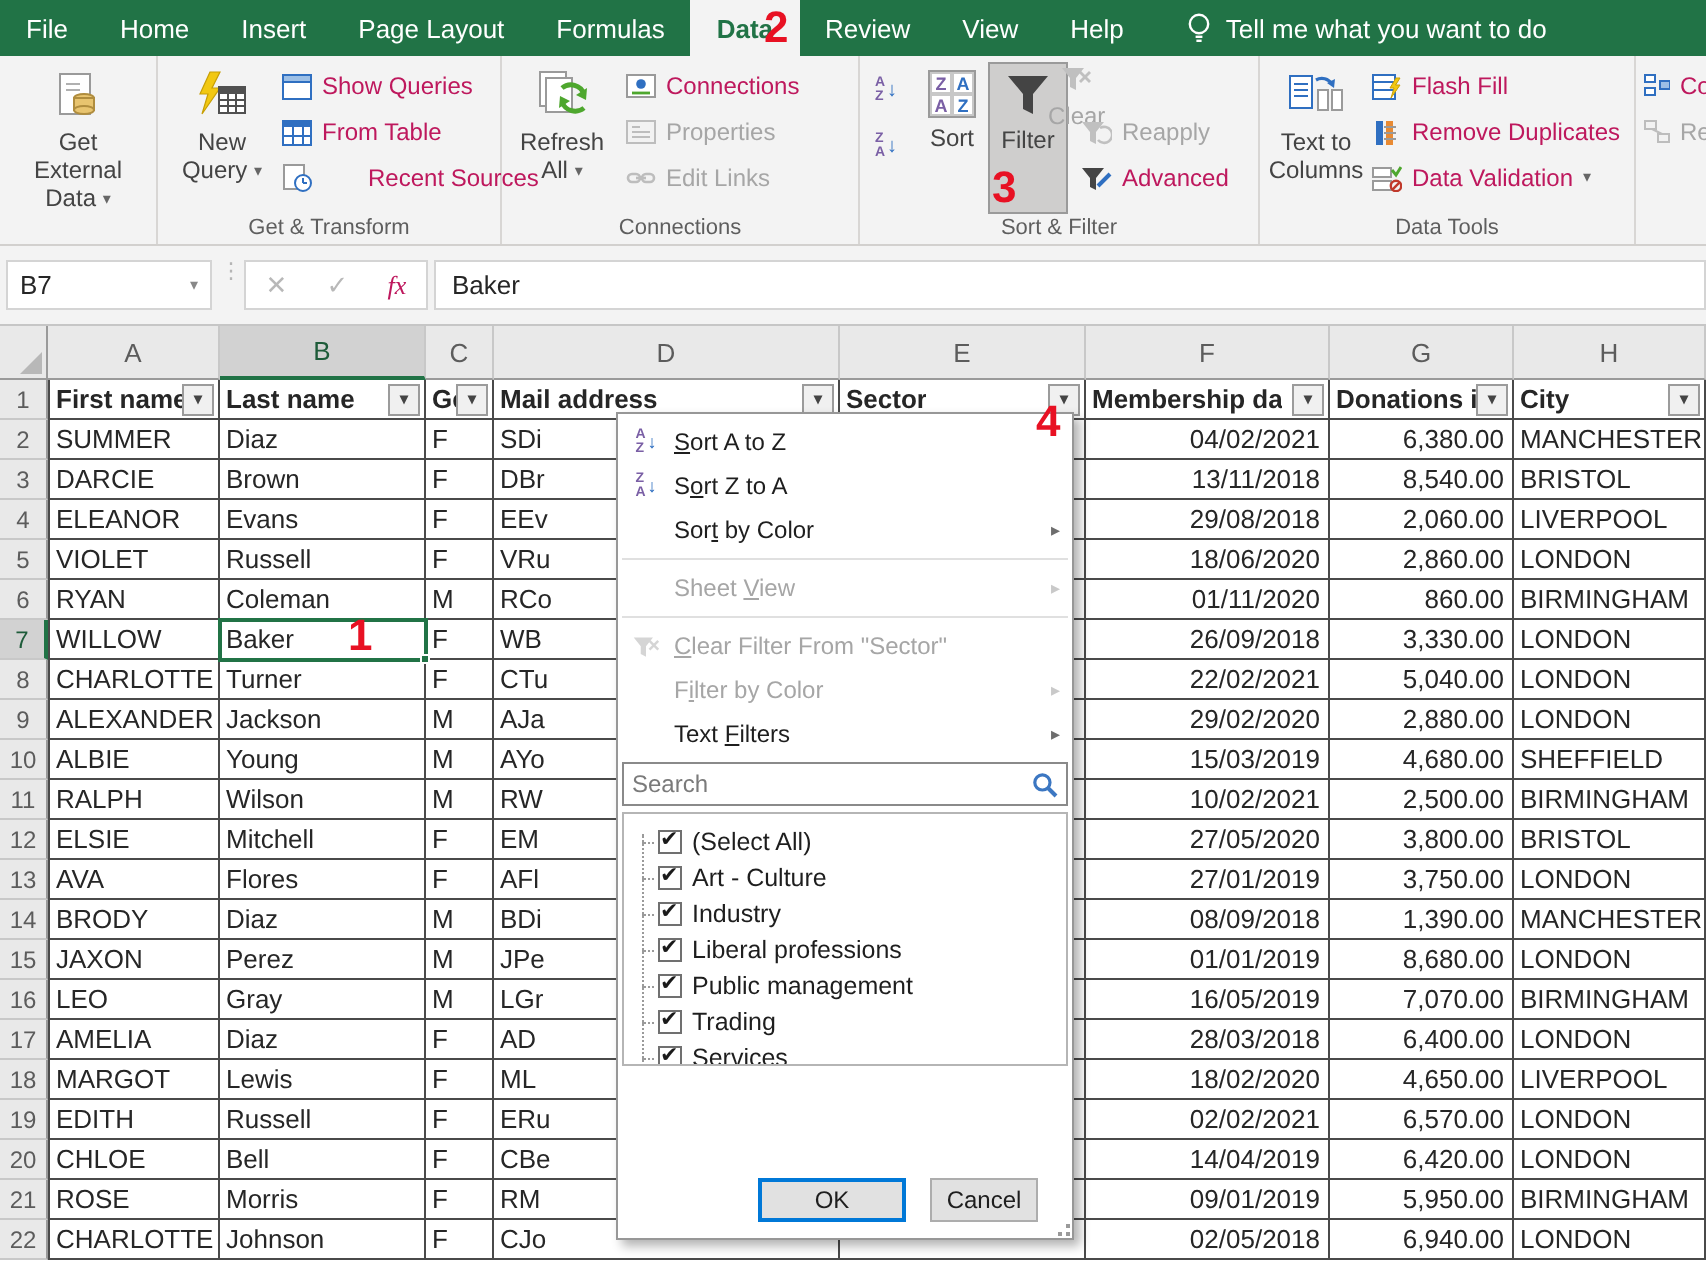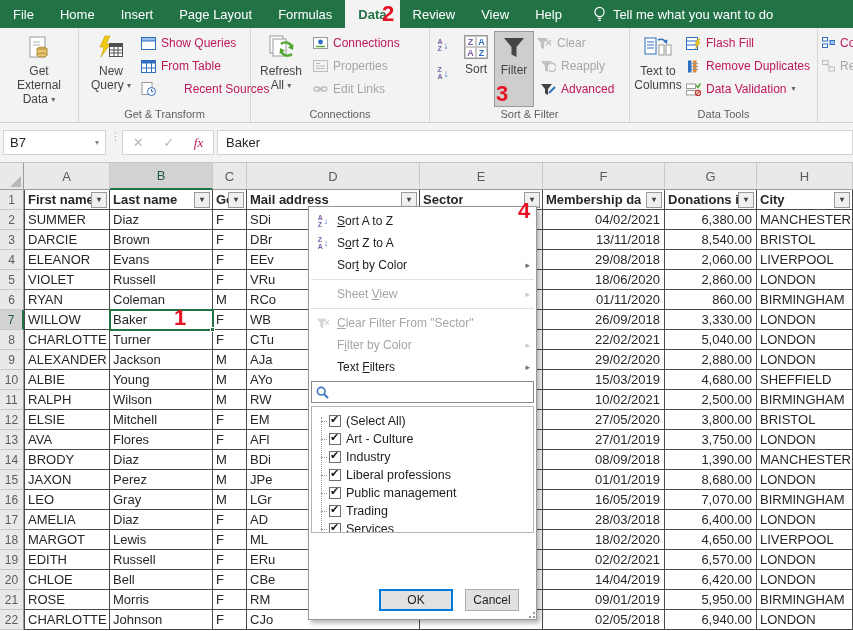--- a/index.html
+++ b/index.html
@@ -258,21 +258,21 @@
           <span class="ablu">Z</span>
       </span>
       <span class="blabel">Sort</span>
     </div>
     <div class="bigbtn filterbtn">
       <svg class="funnel" viewBox="0 0 26 24">
         <polygon points="3,2 23,2 15.5,11 15.5,21 10.5,18.5 10.5,11" fill="#444"></polygon>
       </svg>
       <span class="blabel">Filter</span>
     </div>
-    <div class="smallrow disabled" style="left:106px;top:5px;">
+    <div class="smallrow disabled" style="left:94px;top:5px;flex-direction:column;">
       <svg class="ic" width="16" height="13" viewBox="0 0 16 13">
         <polygon points="1,1 12,1 8,6 8,12 5,10.5 5,6" fill="#c0c0c0"></polygon>
         <line x1="10" y1="3" x2="15" y2="8" stroke="#c0c0c0" stroke-width="1.4"></line>
         <line x1="15" y1="3" x2="10" y2="8" stroke="#c0c0c0" stroke-width="1.4"></line>
       </svg>
       <span>Clear</span>
     </div>
     <div class="smallrow disabled" style="left:110px;top:28px;">
       <svg class="ic" width="16" height="13" viewBox="0 0 16 13">
         <polygon points="1,1 12,1 8,6 8,12 5,10.5 5,6" fill="#c0c0c0"></polygon>
@@ -662,20 +662,21 @@
       <span class="subarr"></span>
     </div>
     <div class="fitem">
       <span class="ficol"></span>
       <span class="flbl"><span class="pre">Text </span><span class="key">F</span><span class="post">ilters</span></span>
       <span class="subarr"></span>
     </div>
   </div>
 
   <div class="srchbox">
+    <span class="ph">Search</span>
     <svg width="13" height="13" viewBox="0 0 13 13">
       <circle cx="5.2" cy="5.2" r="3.8" fill="none" stroke="#3c77c2" stroke-width="1.6"></circle>
       <line x1="8" y1="8" x2="12" y2="12" stroke="#3c77c2" stroke-width="2"></line>
     </svg>
   </div>
 
   <div class="chklist">
     <div class="chkline"></div>
     <div id="chk-items">
         <div class="chkitem">

